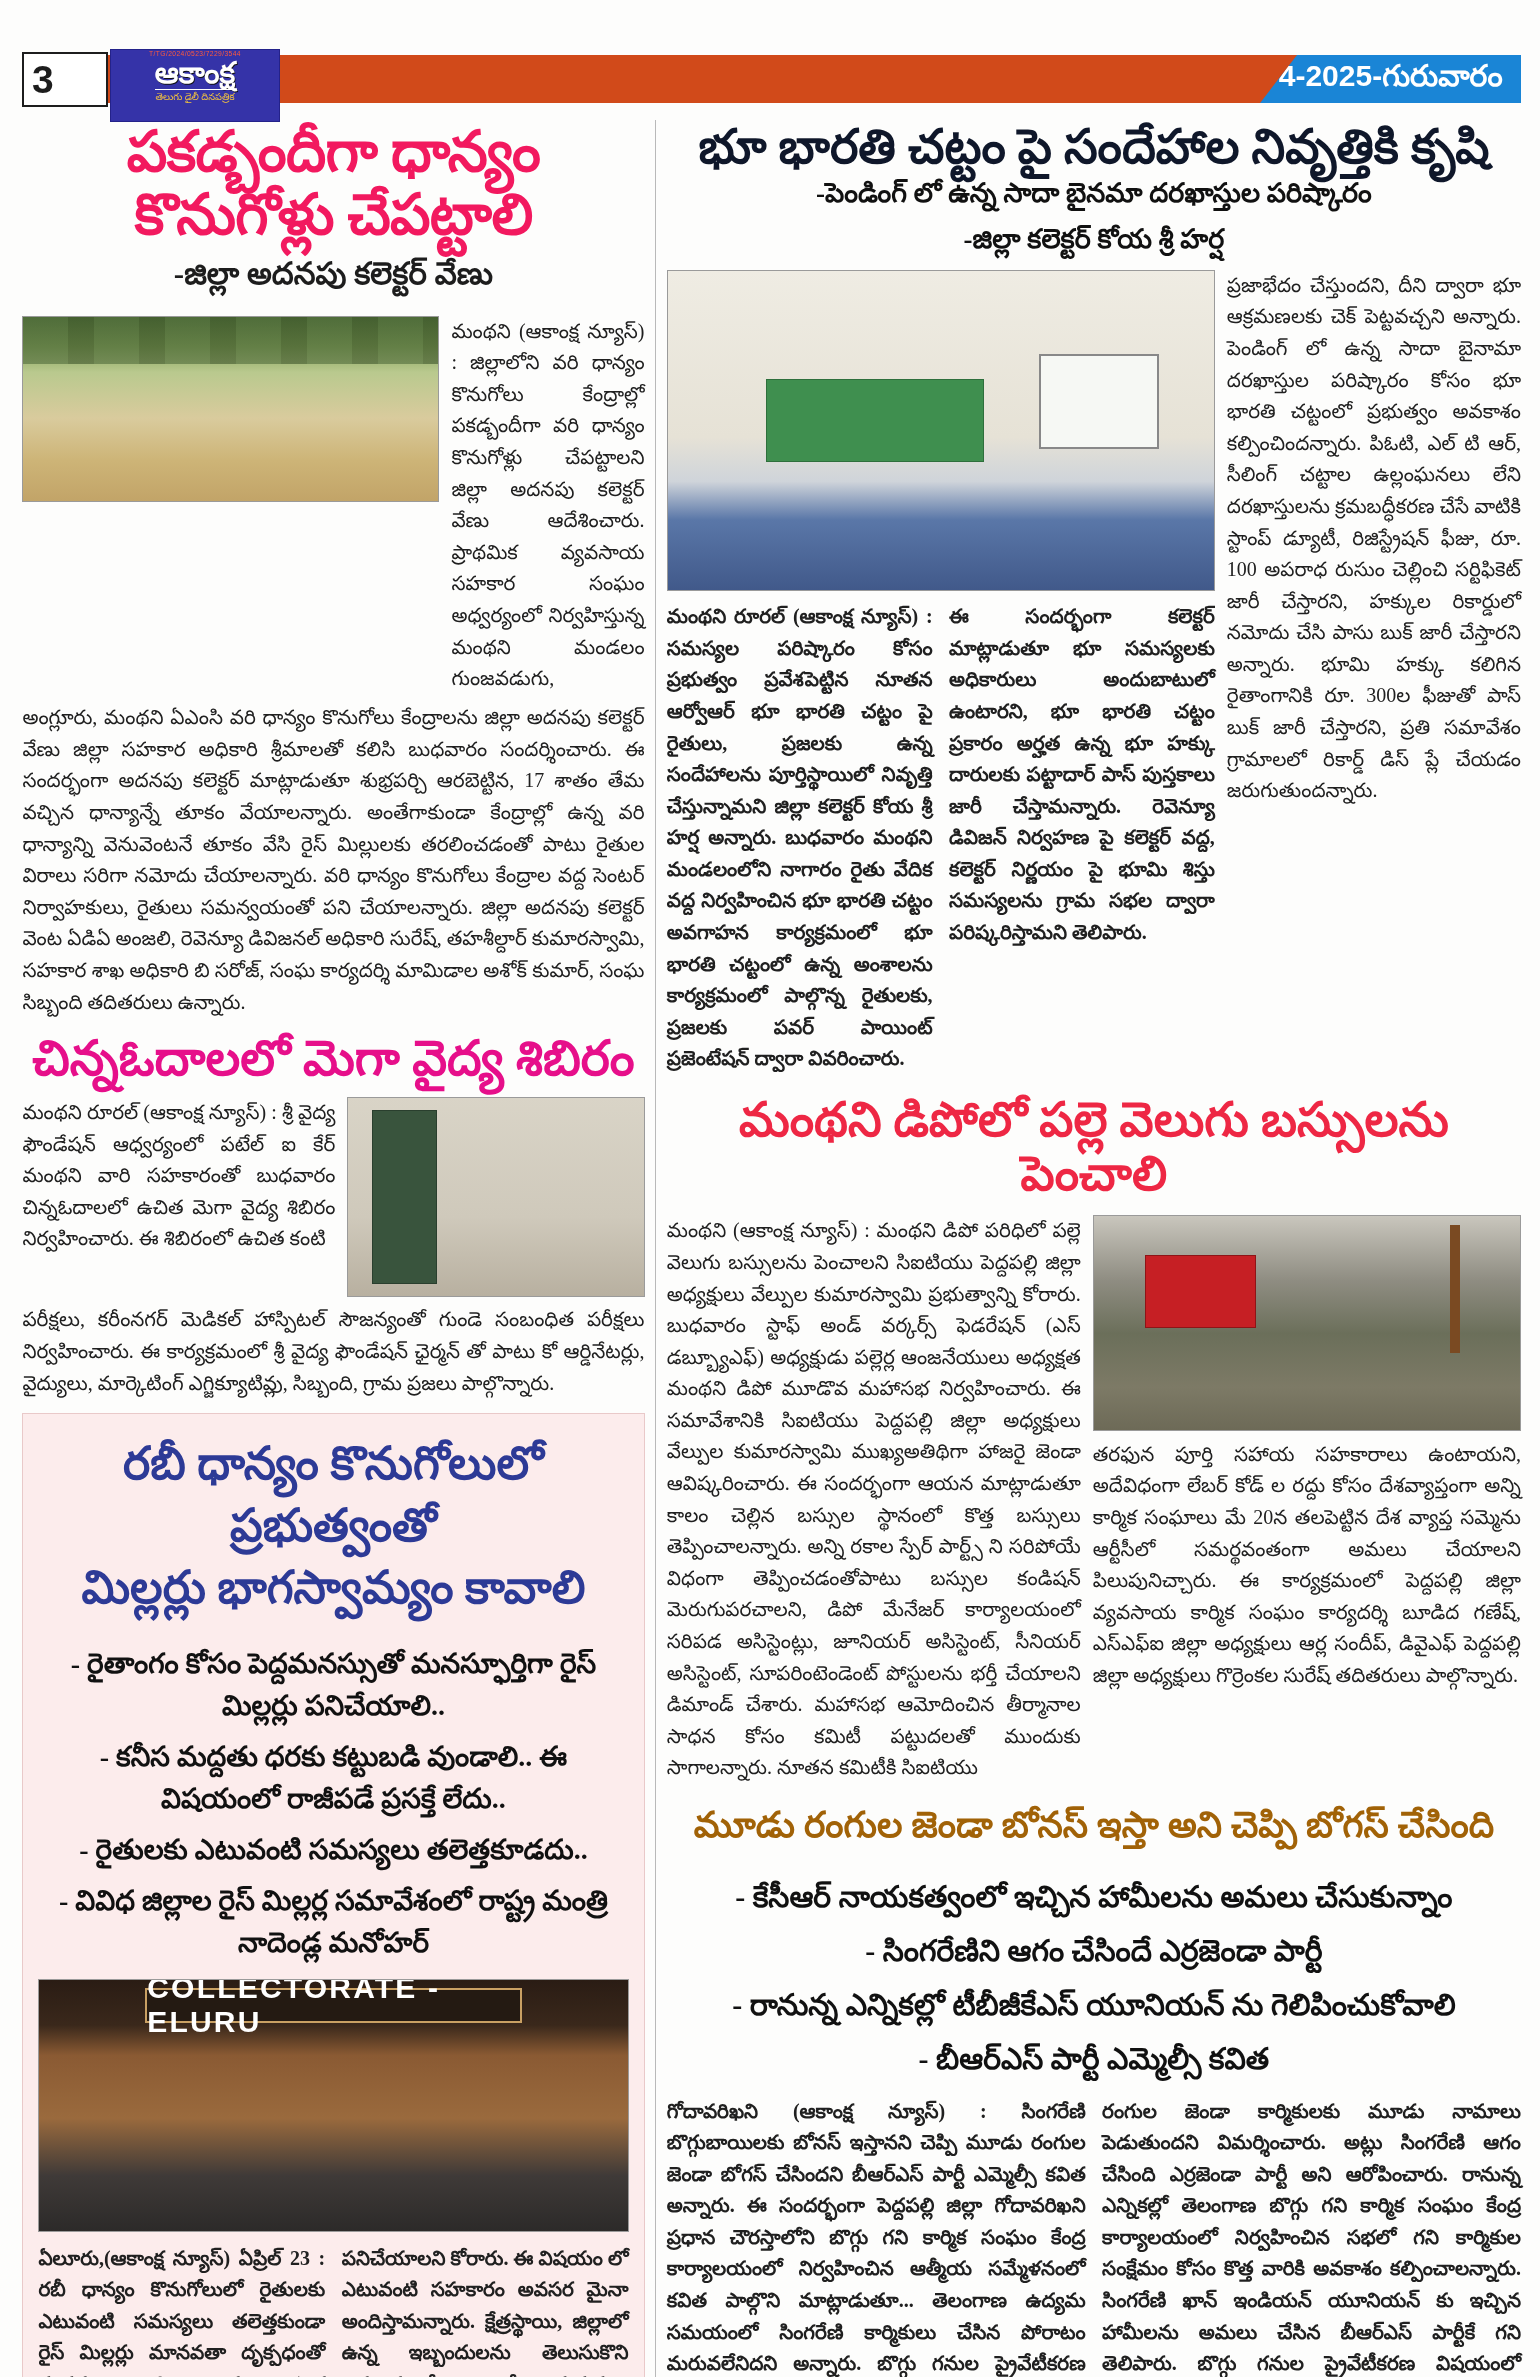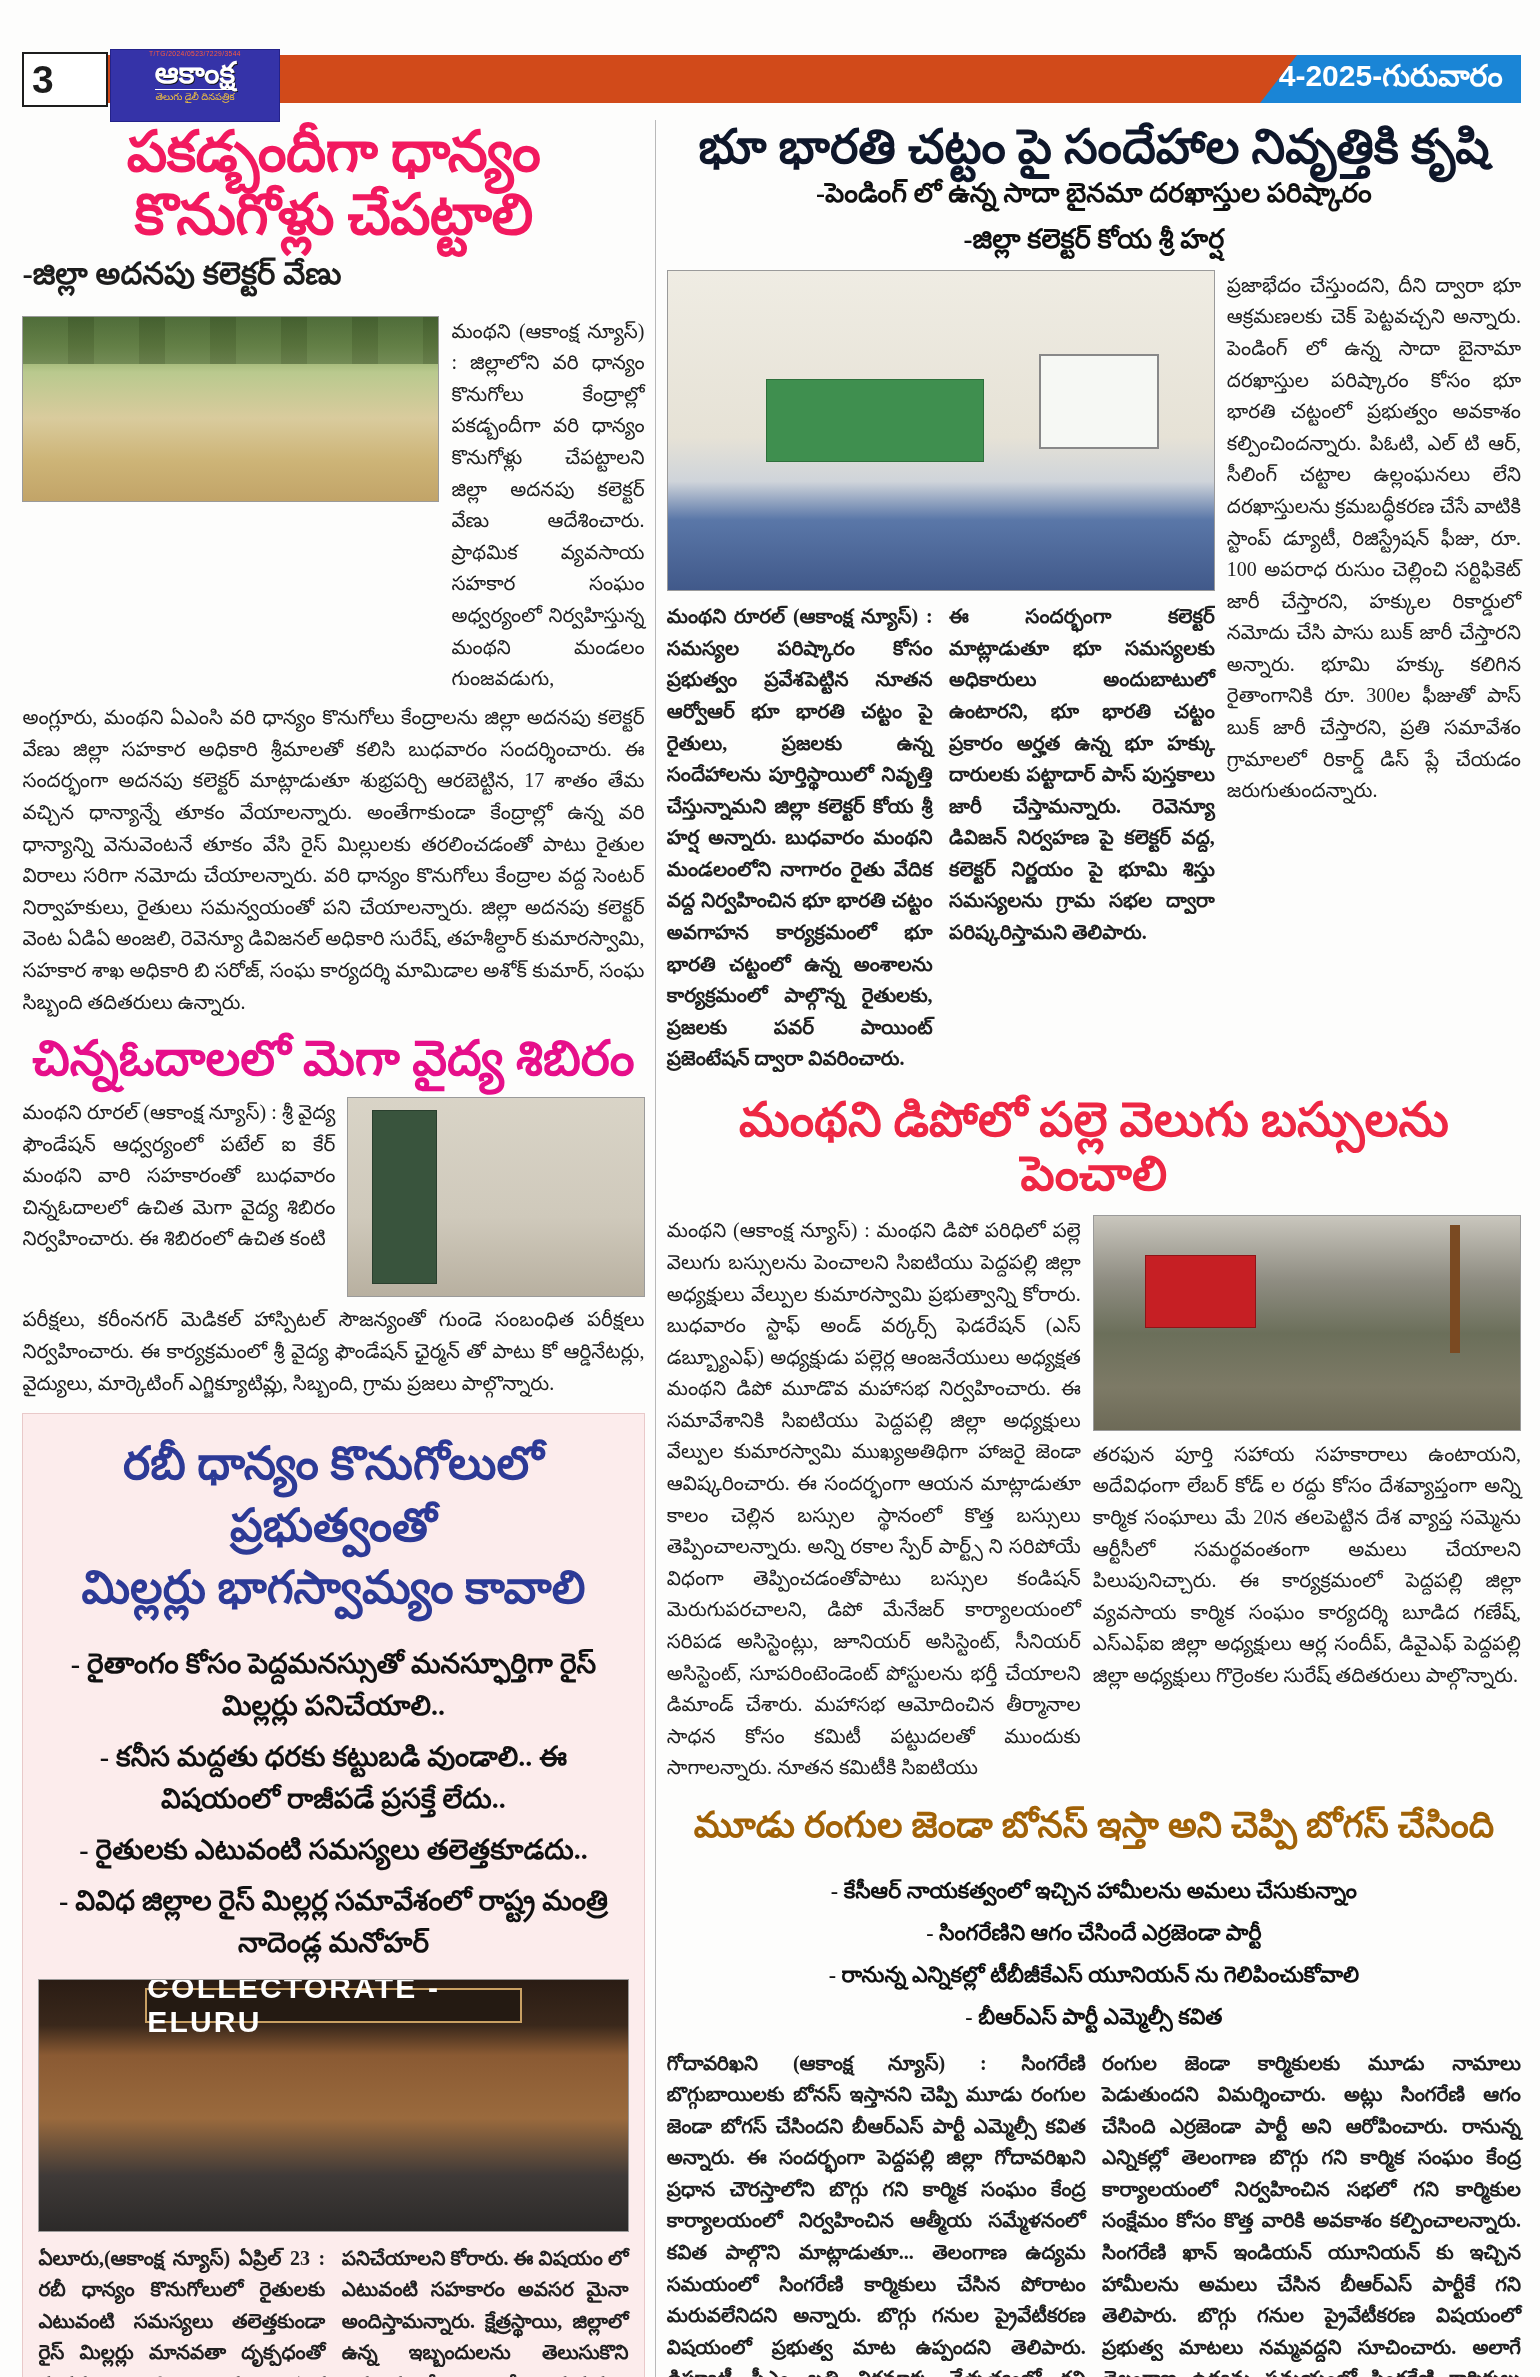--- a/index.html
+++ b/index.html
@@ -29,21 +29,21 @@
   .col-left  { width:630px; }
   .col-right { width:865px; }
   .vrule { width:1.5px; background:#b9b9b9; }
 
   h1,h2 { font-weight:bold; line-height:1.12; }
   .hl-pink    { color:#f2195f; font-size:57px; text-align:center; letter-spacing:-0.7px; }
   .hl-navy    { color:#0f172a; font-size:48px; text-align:center; }
   .hl-magenta { color:#e60f8a; font-size:49px; text-align:center; padding:13.4px 0 6px; }
   .hl-red     { color:#ee2744; font-size:48px; text-align:center; padding:4.5px 0 10.4px; }
   .hl-teal    { color:#a16207; font-size:36px; text-align:center; padding:7.5px 0 4.5px; }
-  .byline  { font-weight:bold; font-size:31px; padding:9px 0 12px; }
+  .byline  { text-align:center; font-weight:bold; font-size:31px; padding:9px 0 12px; }
   .subhead { text-align:center; font-weight:bold; font-size:27px; padding:4.5px 0; color:#111; }
 
   .body-txt { font-size:20px; line-height:1.58; text-align:justify; color:#202020; }
   .row { display:flex; gap:12px; margin-top:4.5px; }
   .cols2 { display:flex; gap:16.4px;font-weight:bold; }
   .cols2 > div { flex:1; }
 
   
   .photo { position:relative; overflow:hidden; border:0.7px solid #9a9a9a; }
   .ph-field { background:linear-gradient(180deg,#5d7c43 0%,#87a35d 16%,#b9c98e 30%,#d9cb9d 55%,#cdb477 78%,#c2a468 100%); }
@@ -62,21 +62,21 @@
   .ph-flag { background:linear-gradient(180deg,#c9c6bd 0%,#8f8d82 30%,#6b6f5a 55%,#7d7a66 80%,#6d6a57 100%); }
   .ph-flag .redflag { position:absolute; left:12%; top:18%; width:26%; height:34%; background:#c61f24; border:1.5px solid #8e1417; }
   .ph-flag .pole { position:absolute; right:14%; top:4%; width:2.5%; height:60%; background:#7a4a22; }
 
   
   .pinkbox { background:#fcecec; border:0.7px solid #e9c9c9; padding:19.4px 15px 15px; margin-top:13.4px; }
   .pinkbox h2 { color:#2d3a96; font-size:46px; text-align:center; line-height:1.35; }
   .bullets { margin-top:19.4px; }
   .bullet { font-weight:bold; font-size:28px; text-align:center; line-height:1.5; padding:4.5px 3px; color:#111; }
 
-  .bullets-teal .bullet { font-size:22px; } .mt10{margin-top:7.5px;} .mt14{margin-top:10.4px;} .mt18{margin-top:13.4px;}
+  .bullets-teal .bullet { font-size:30px; } .mt10{margin-top:7.5px;} .mt14{margin-top:10.4px;} .mt18{margin-top:13.4px;}
 </style>
 </head>
 <body>
 
 <div class="page">
 
   <div class="header">
     <div class="orange-bar"></div>
     <div class="orange-notch"></div>
     <div class="pagenum-box">

